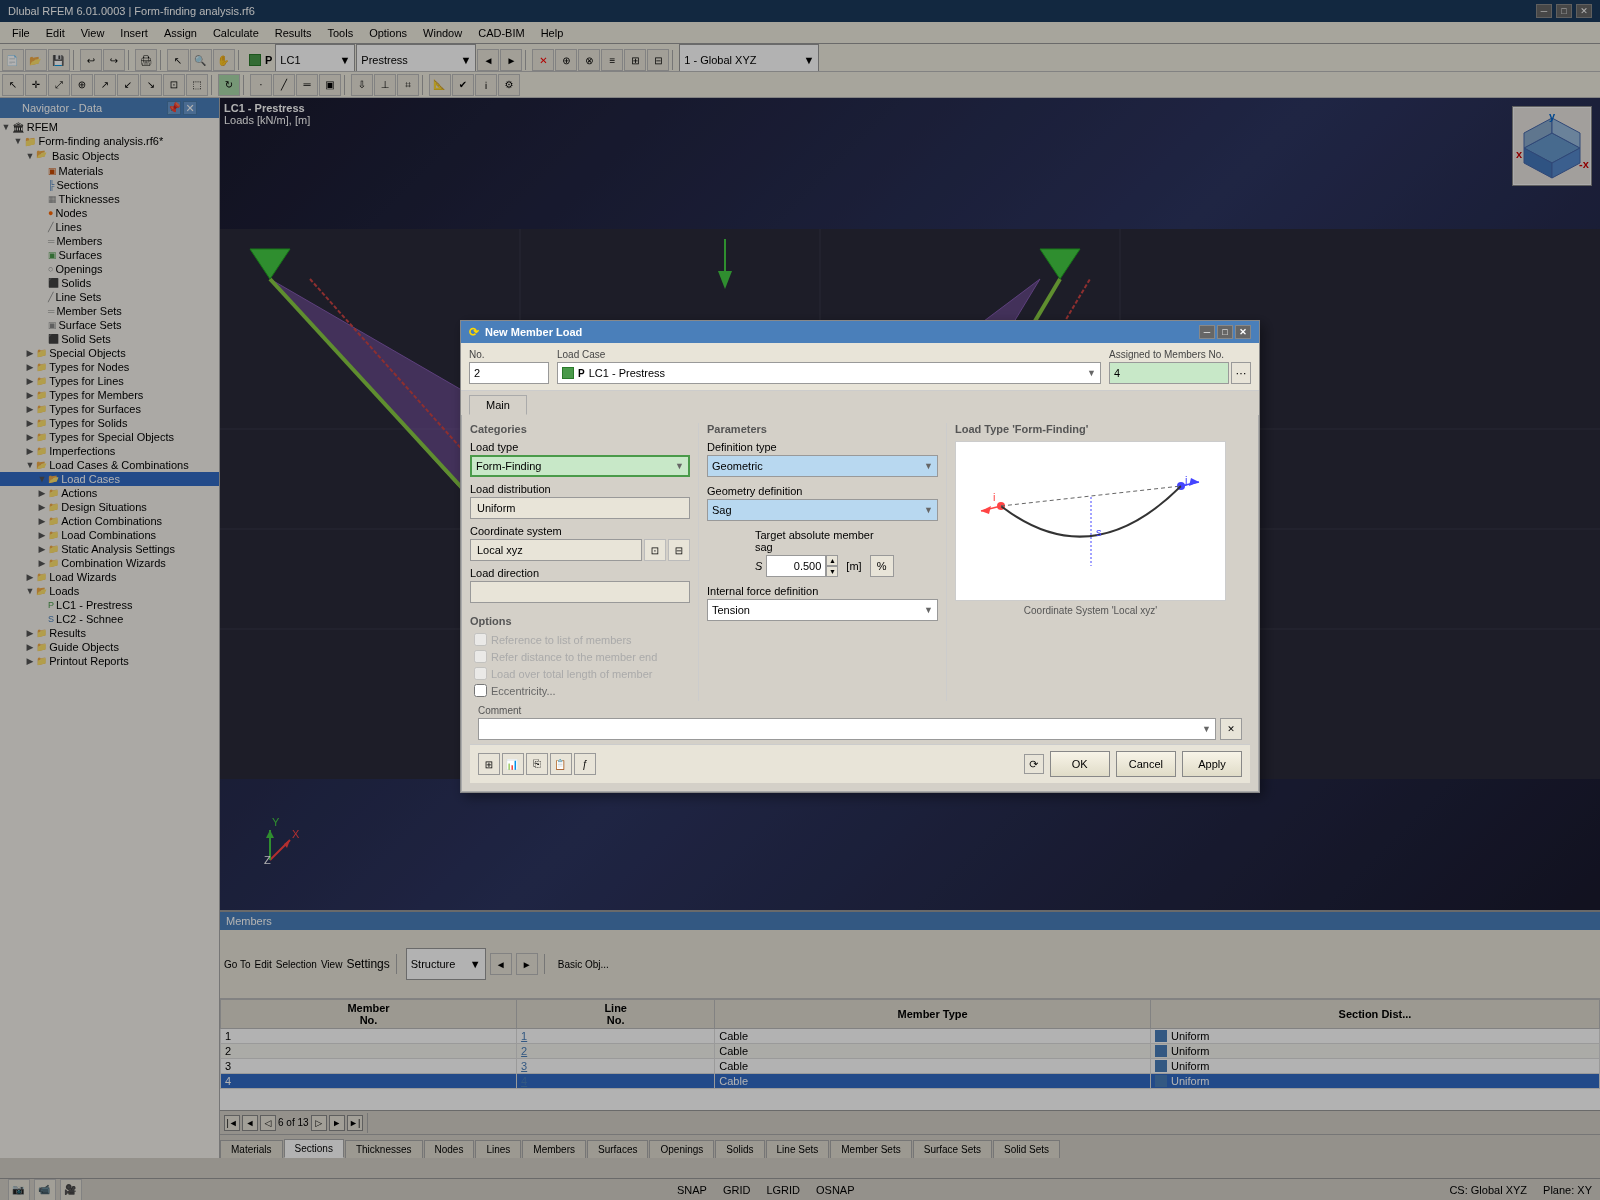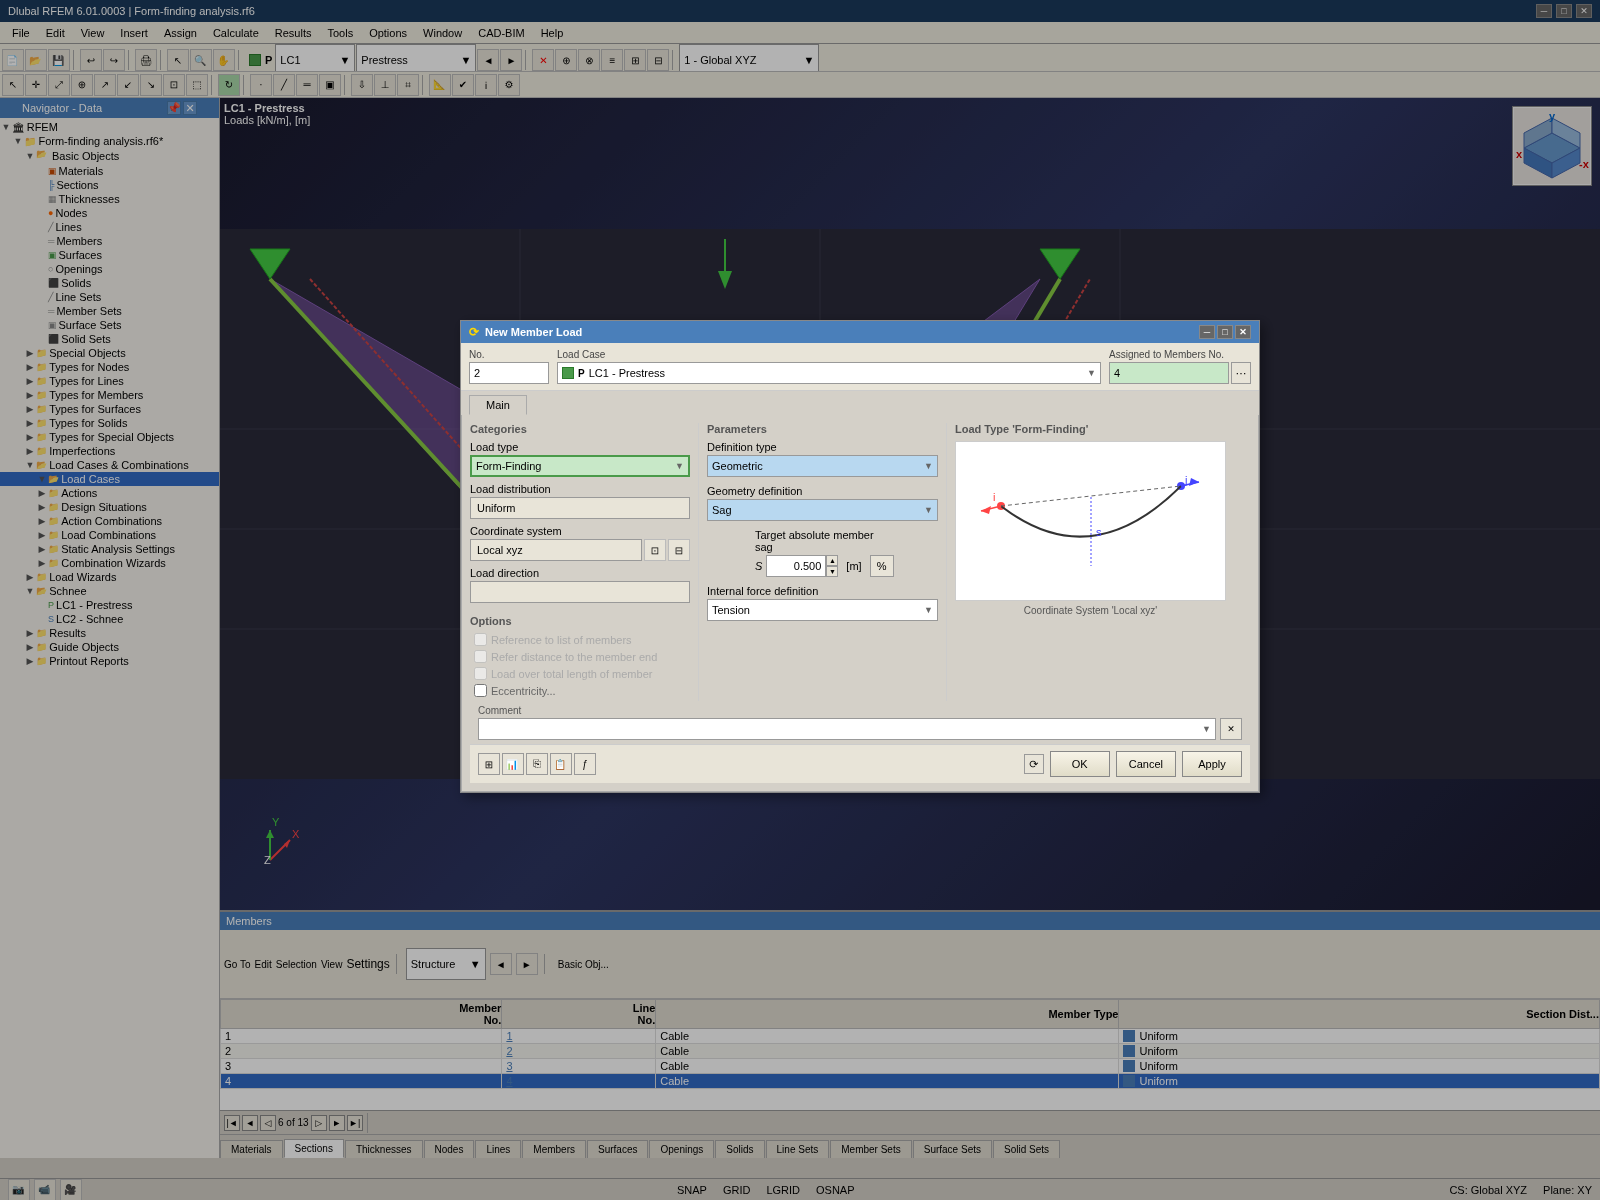--- a/index.html
+++ b/index.html
@@ -46,21 +46,21 @@
     #statusbar { height: 22px; background: #d4d0c8; border-top: 1px solid #999; display: flex; align-items: center; padding: 0 8px; gap: 16px; font-size: 10px; }
     .status-item { display: flex; align-items: center; gap: 2px; }
 
     
     #bottom-tabs { height: 180px; display: flex; background: #f0ece0; border-top: 2px solid #999; }
     #members-panel { flex: 1; display: flex; flex-direction: column; overflow: hidden; }
     #members-header { background: #4a7fba; color: white; padding: 3px 6px; font-size: 11px; display: flex; justify-content: space-between; }
     #members-toolbar { display: flex; align-items: center; padding: 18px 4px; gap: 4px; background: #e8e4d8; border-bottom: 1px solid #bbb; }
     #members-table { flex: 1; overflow: auto; background: white; }
     table { width: 100%; border-collapse: collapse; font-size: 10px; }
-    th { background: #e0dcd0; border: 1px solid #bbb; padding: 2px 0; text-align: right; white-space: nowrap; }
+    th { background: #e0dcd0; border: 1px solid #bbb; padding: 2px 8px; text-align: center; white-space: nowrap; }
     td { border: 1px solid #ddd; padding: 1px 4px; white-space: nowrap; }
     tr:nth-child(even) { background: #f5f5f0; }
     tr.selected-row { background: #316ac5; color: white; }
 
     
     #element-tabs { height: 24px; background: #d4d0c8; display: flex; align-items: flex-end; border-top: 1px solid #999; }
     .elem-tab { padding: 3px 10px; background: #e0dcd0; border: 1px solid #aaa; border-bottom: none; cursor: pointer; font-size: 10px; margin-right: 1px; }
     .elem-tab.active { background: white; border-bottom: 1px solid white; }
 
     
@@ -406,21 +406,21 @@
         </div>
         <div class="nav-item indent2">
           <span class="nav-toggle">▶</span>
           <span style="font-size:9px;margin-right:2px;">📁</span>
           <span class="nav-label">Load Wizards</span>
         </div>
 
         <div class="nav-item indent2">
           <span class="nav-toggle">▼</span>
           <span style="font-size:9px;margin-right:2px;">📂</span>
-          <span class="nav-label">Schnee</span>
+          <span class="nav-label">Loads</span>
         </div>
         <div class="nav-item indent3">
           <span class="nav-toggle"> </span>
           <span style="font-size:9px;margin-right:2px;color:#4a9a4a;">P</span>
           <span class="nav-label">LC1 - Prestress</span>
         </div>
         <div class="nav-item indent3">
           <span class="nav-toggle"> </span>
           <span style="font-size:9px;margin-right:2px;color:#4a7fba;">S</span>
           <span class="nav-label">LC2 - Schnee</span>

